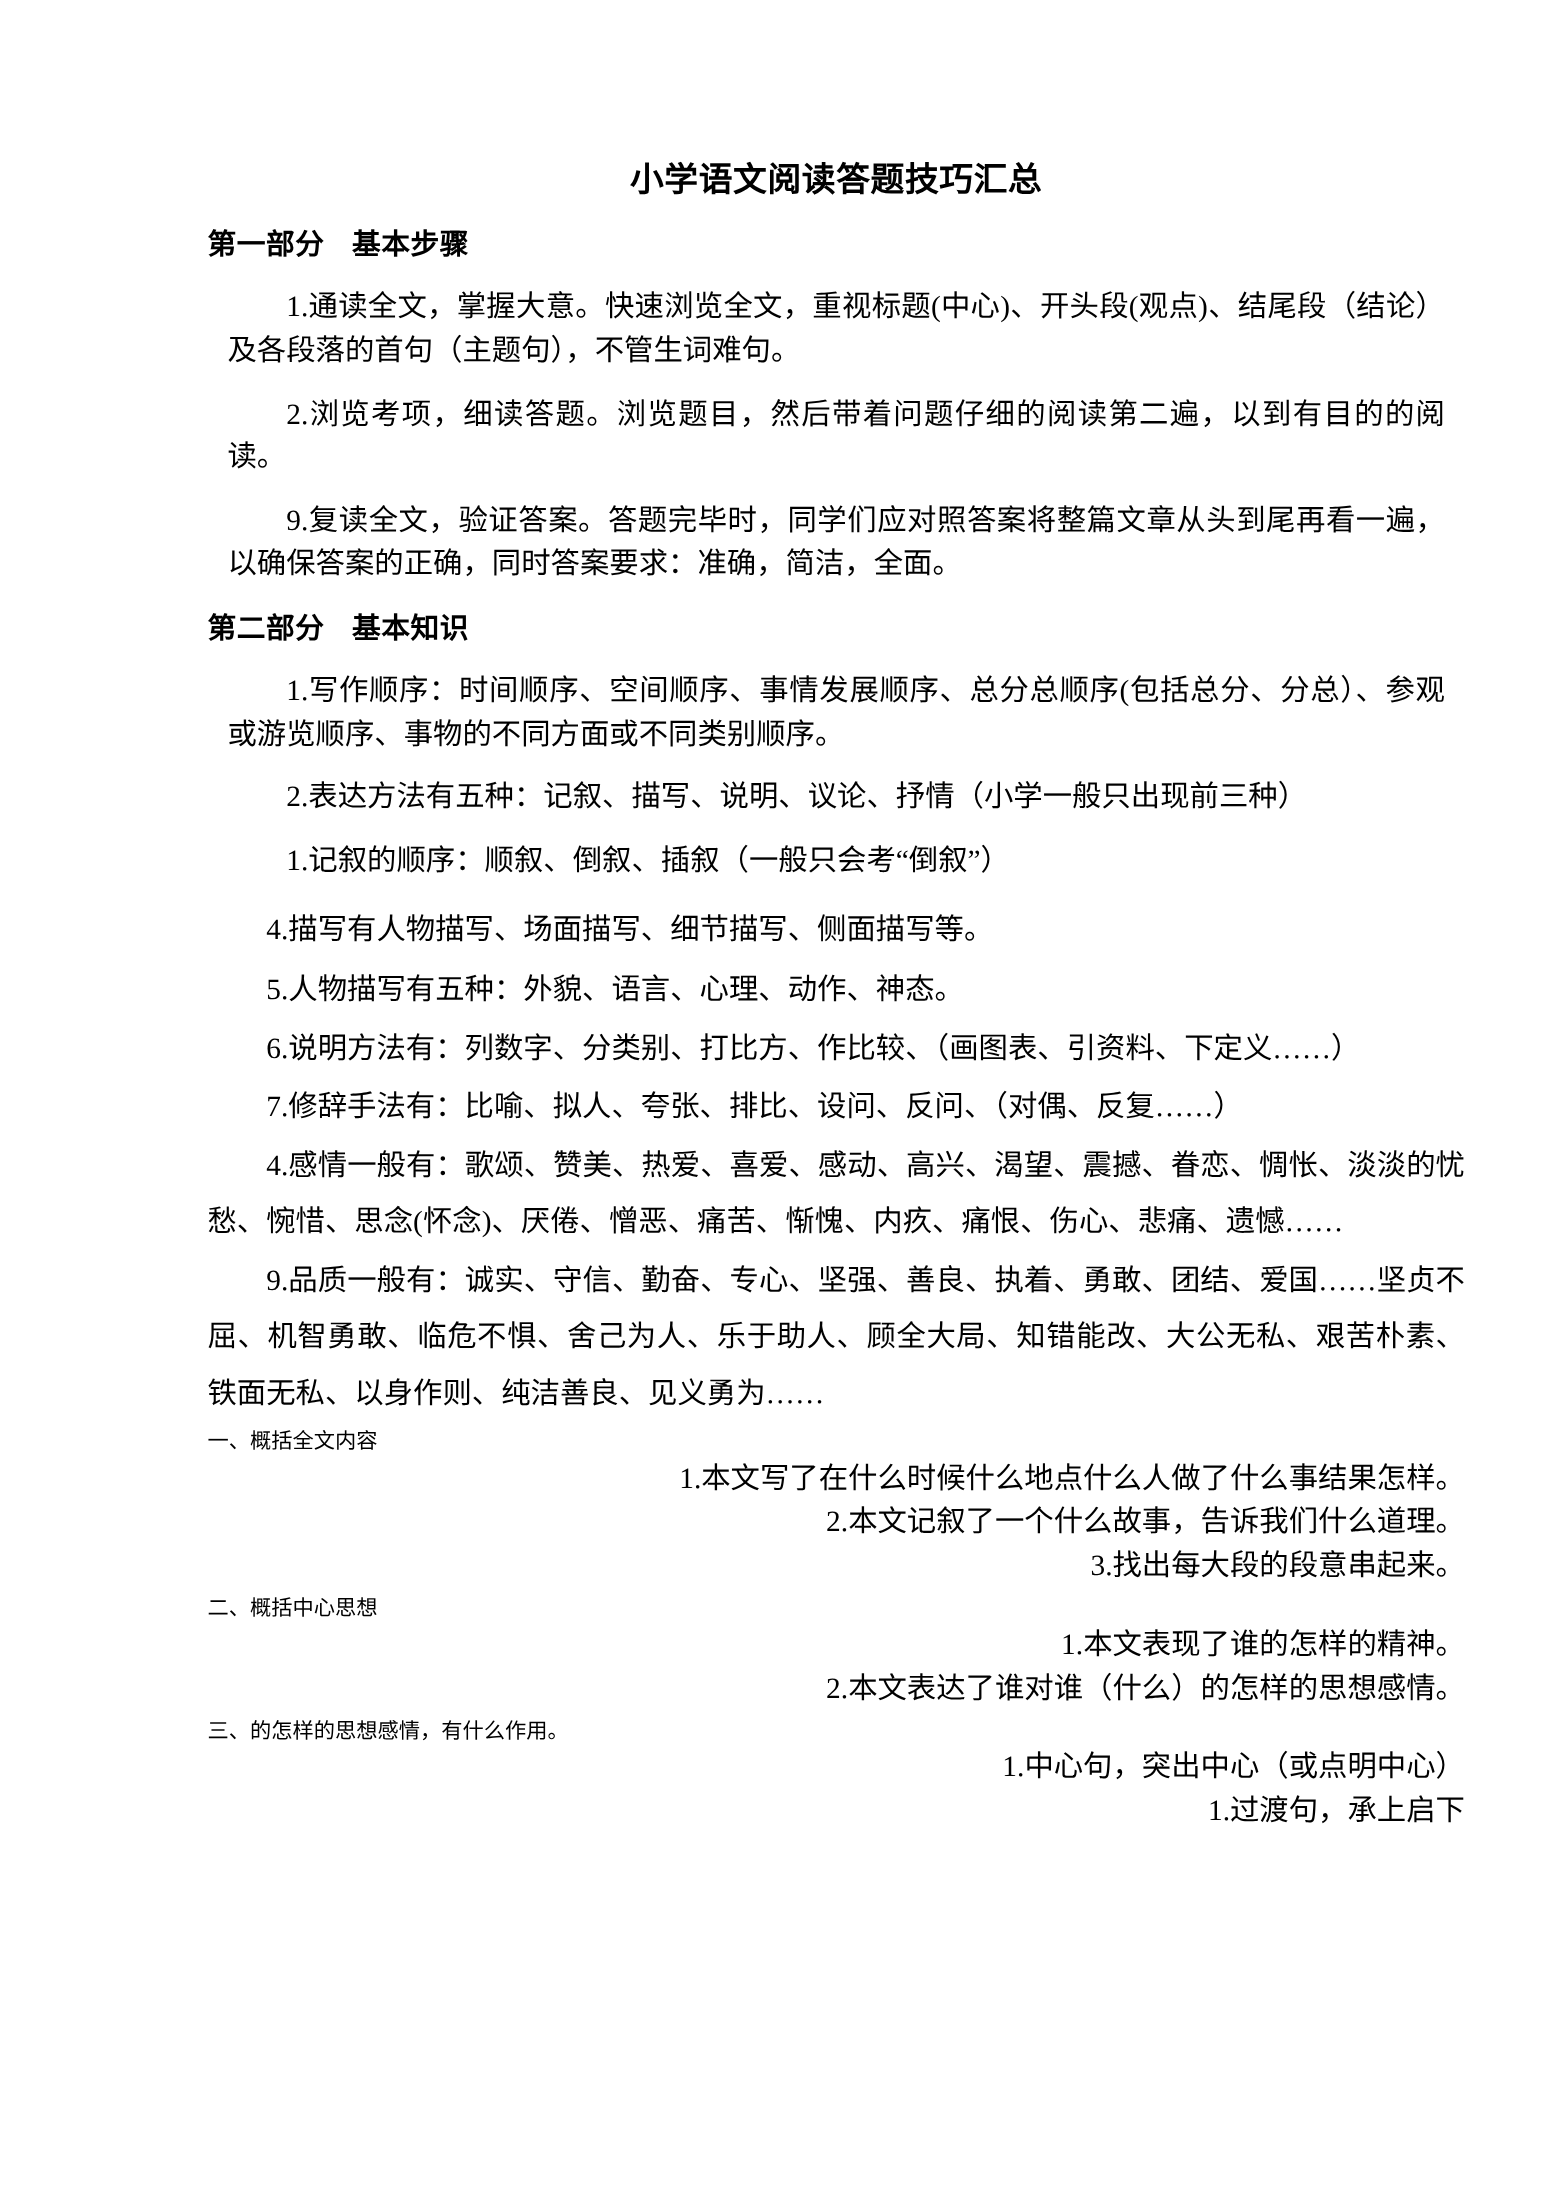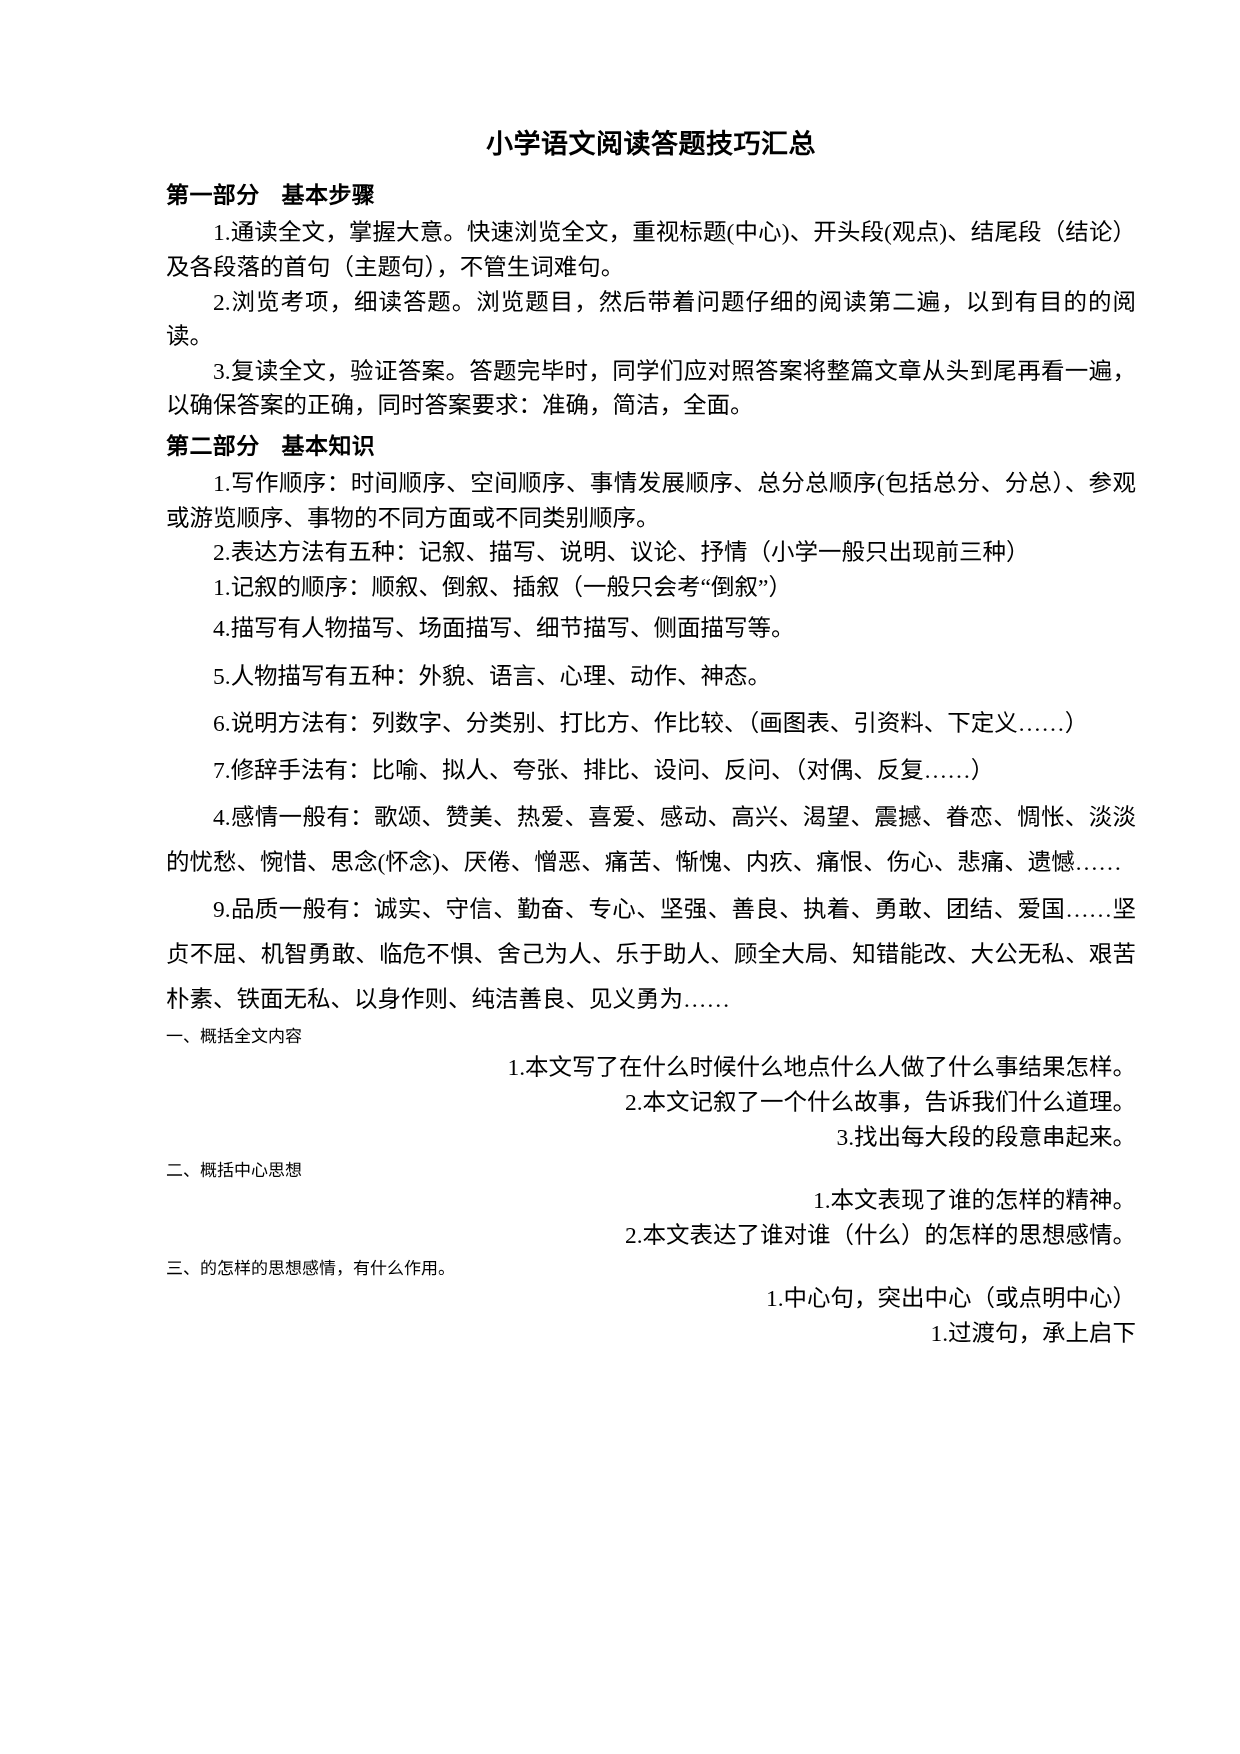--- a/index.html
+++ b/index.html
@@ -11,21 +11,21 @@
     width: 1240px;
     height: 1754px;
     font-family: "Liberation Serif", "DejaVu Serif", serif;
     color: #000000;
     -webkit-font-smoothing: antialiased;
   }
   .page {
     box-sizing: border-box;
     width: 1240px;
     height: 1754px;
-    padding: 126px 104px 0 166px;
+    padding: 126px 68px 0 166px;
     position: relative;
   }
   .doc-title {
     font-family: "Liberation Sans", "DejaVu Sans", sans-serif;
     font-weight: bold;
     font-size: 27px;
     text-align: center;
     letter-spacing: 0.5px;
     margin: 0 0 14px 0;
     line-height: 1.4;
@@ -41,21 +41,21 @@
   .section-heading .gap {
     display: inline-block;
     width: 22px;
   }
   .para {
     font-size: 23.5px;
     line-height: 1.47;
     text-align: justify;
     text-justify: inter-ideograph;
     text-indent: 2em;
-    margin: 0;
+    margin: 16px;
     letter-spacing: 0px;
   }
   .para.loose {
     line-height: 1.92;
     margin: 2px 0;
   }
   .sub-heading {
     font-size: 17px;
     line-height: 1.5;
     margin: 2px 0 0 0;
@@ -76,21 +76,21 @@
 <body>
 
 <div class="page">
 
   <h1 class="doc-title">小学语文阅读答题技巧汇总</h1>
 
   <div class="block">
     <div class="section-heading"><span>第一部分</span><span class="gap"></span><span>基本步骤</span></div>
     <p class="para">1.通读全文，掌握大意。快速浏览全文，重视标题(中心)、开头段(观点)、结尾段（结论）及各段落的首句（主题句），不管生词难句。</p>
     <p class="para">2.浏览考项，细读答题。浏览题目，然后带着问题仔细的阅读第二遍，以到有目的的阅读。</p>
-    <p class="para">3.复读全文，验证答案。答题完毕时，同学们应对照答案将整篇文章从头到尾再看一遍，以确保答案的正确，同时答案要求：准确，简洁，全面。</p>
+    <p class="para">9.复读全文，验证答案。答题完毕时，同学们应对照答案将整篇文章从头到尾再看一遍，以确保答案的正确，同时答案要求：准确，简洁，全面。</p>
   </div>
 
   <div class="block">
     <div class="section-heading"><span>第二部分</span><span class="gap"></span><span>基本知识</span></div>
     <p class="para">1.写作顺序：时间顺序、空间顺序、事情发展顺序、总分总顺序(包括总分、分总）、参观或游览顺序、事物的不同方面或不同类别顺序。</p>
     <p class="para">2.表达方法有五种：记叙、描写、说明、议论、抒情（小学一般只出现前三种）</p>
     <p class="para">1.记叙的顺序：顺叙、倒叙、插叙（一般只会考“倒叙”）</p>
     <p class="para loose">4.描写有人物描写、场面描写、细节描写、侧面描写等。</p>
     <p class="para loose">5.人物描写有五种：外貌、语言、心理、动作、神态。</p>
     <p class="para loose">6.说明方法有：列数字、分类别、打比方、作比较、（画图表、引资料、下定义……）</p>

